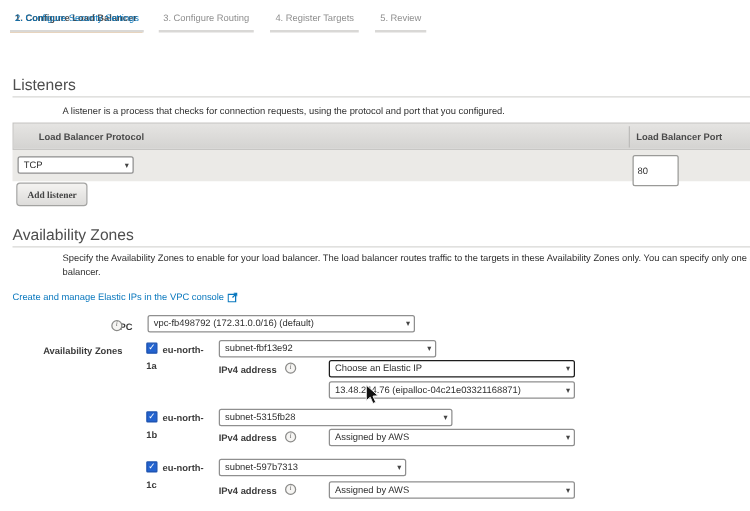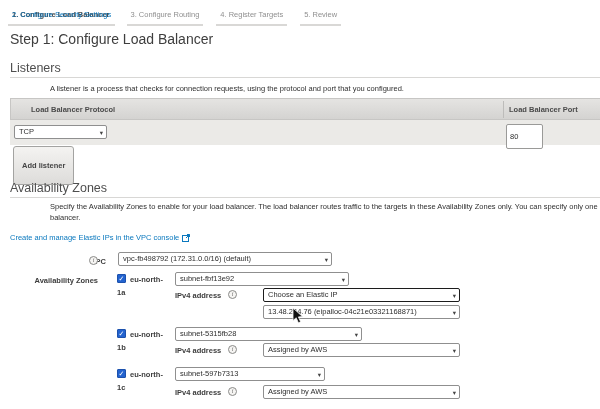--- a/index.html
+++ b/index.html
@@ -31,21 +31,21 @@
   .sel { position:absolute; background:#fff; border:1px solid #8f8f8f; border-radius:2px;
          height:14px; font-size:7.5px; color:#2e2e2e; line-height:12px; padding-left:4px;
          white-space:nowrap; overflow:hidden; cursor:pointer; }
   .sel.focused { border:1px solid #1c1c1c; }
   .sel .chev { position:absolute; right:3px; top:2.5px; font-size:6.5px; color:#444; line-height:8px; }
   .tinput { position:absolute; background:#fff; border:1px solid #9a9a98; border-radius:2px;
             height:25px; font-size:7.5px; color:#2e2e2e; padding-left:3px; width:37px;
             font-family:"Liberation Sans", sans-serif; }
   .btn { position:absolute; font-size:7.5px; font-weight:bold; color:#444;
          background:linear-gradient(#f4f3f1,#dddcda); border:1px solid #a3a3a1; border-radius:3px;
-         padding:14px 8px; cursor:pointer; white-space:nowrap; }
+         padding:4px 8px; cursor:pointer; white-space:nowrap;font-family:Liberation Serif, serif; }
 
   .link { position:absolute; font-size:7.5px; color:#0a78be; white-space:nowrap; cursor:pointer; display:flex; align-items:center; gap:3px; }
 
   .form-label { position:absolute; font-size:7.5px; font-weight:bold; color:#3c3c3c; white-space:nowrap; }
   .right-align { text-align:right; }
 
   .info { position:absolute; width:9px; height:9px; border:1px solid #8a8a88; border-radius:50%;
           font-size:6px; color:#6a6a68; text-align:center; line-height:7px; background:#f6f5f3;
           font-family:"Liberation Serif", serif; font-style:italic; cursor:pointer; }
 
@@ -60,21 +60,20 @@
 <div id="screen">
 
   <div class="tabs">
     <div class="tab active">1. Configure Load Balancer</div>
     <div class="tab link">2. Configure Security Settings</div>
     <div class="tab disabled">3. Configure Routing</div>
     <div class="tab disabled">4. Register Targets</div>
     <div class="tab disabled">5. Review</div>
   </div>
 
-  <div class="page-title">Step 1: Configure Load Balancer</div>
 
   <div class="section-heading" style="top:61px;">Listeners</div>
   <div class="hrule" style="top:77px;"></div>
   <div class="small-text" style="left:10px; top:84px;">A listener is a process that checks for connection requests, using the protocol and port that you configured.</div>
 
   <div class="thead">
     <div class="th" style="left:5px;margin-left:15px;">Load Balancer Protocol</div>
     <div class="th-divider"></div>
     <div class="th" style="left:498px;">Load Balancer Port</div>
   </div>

